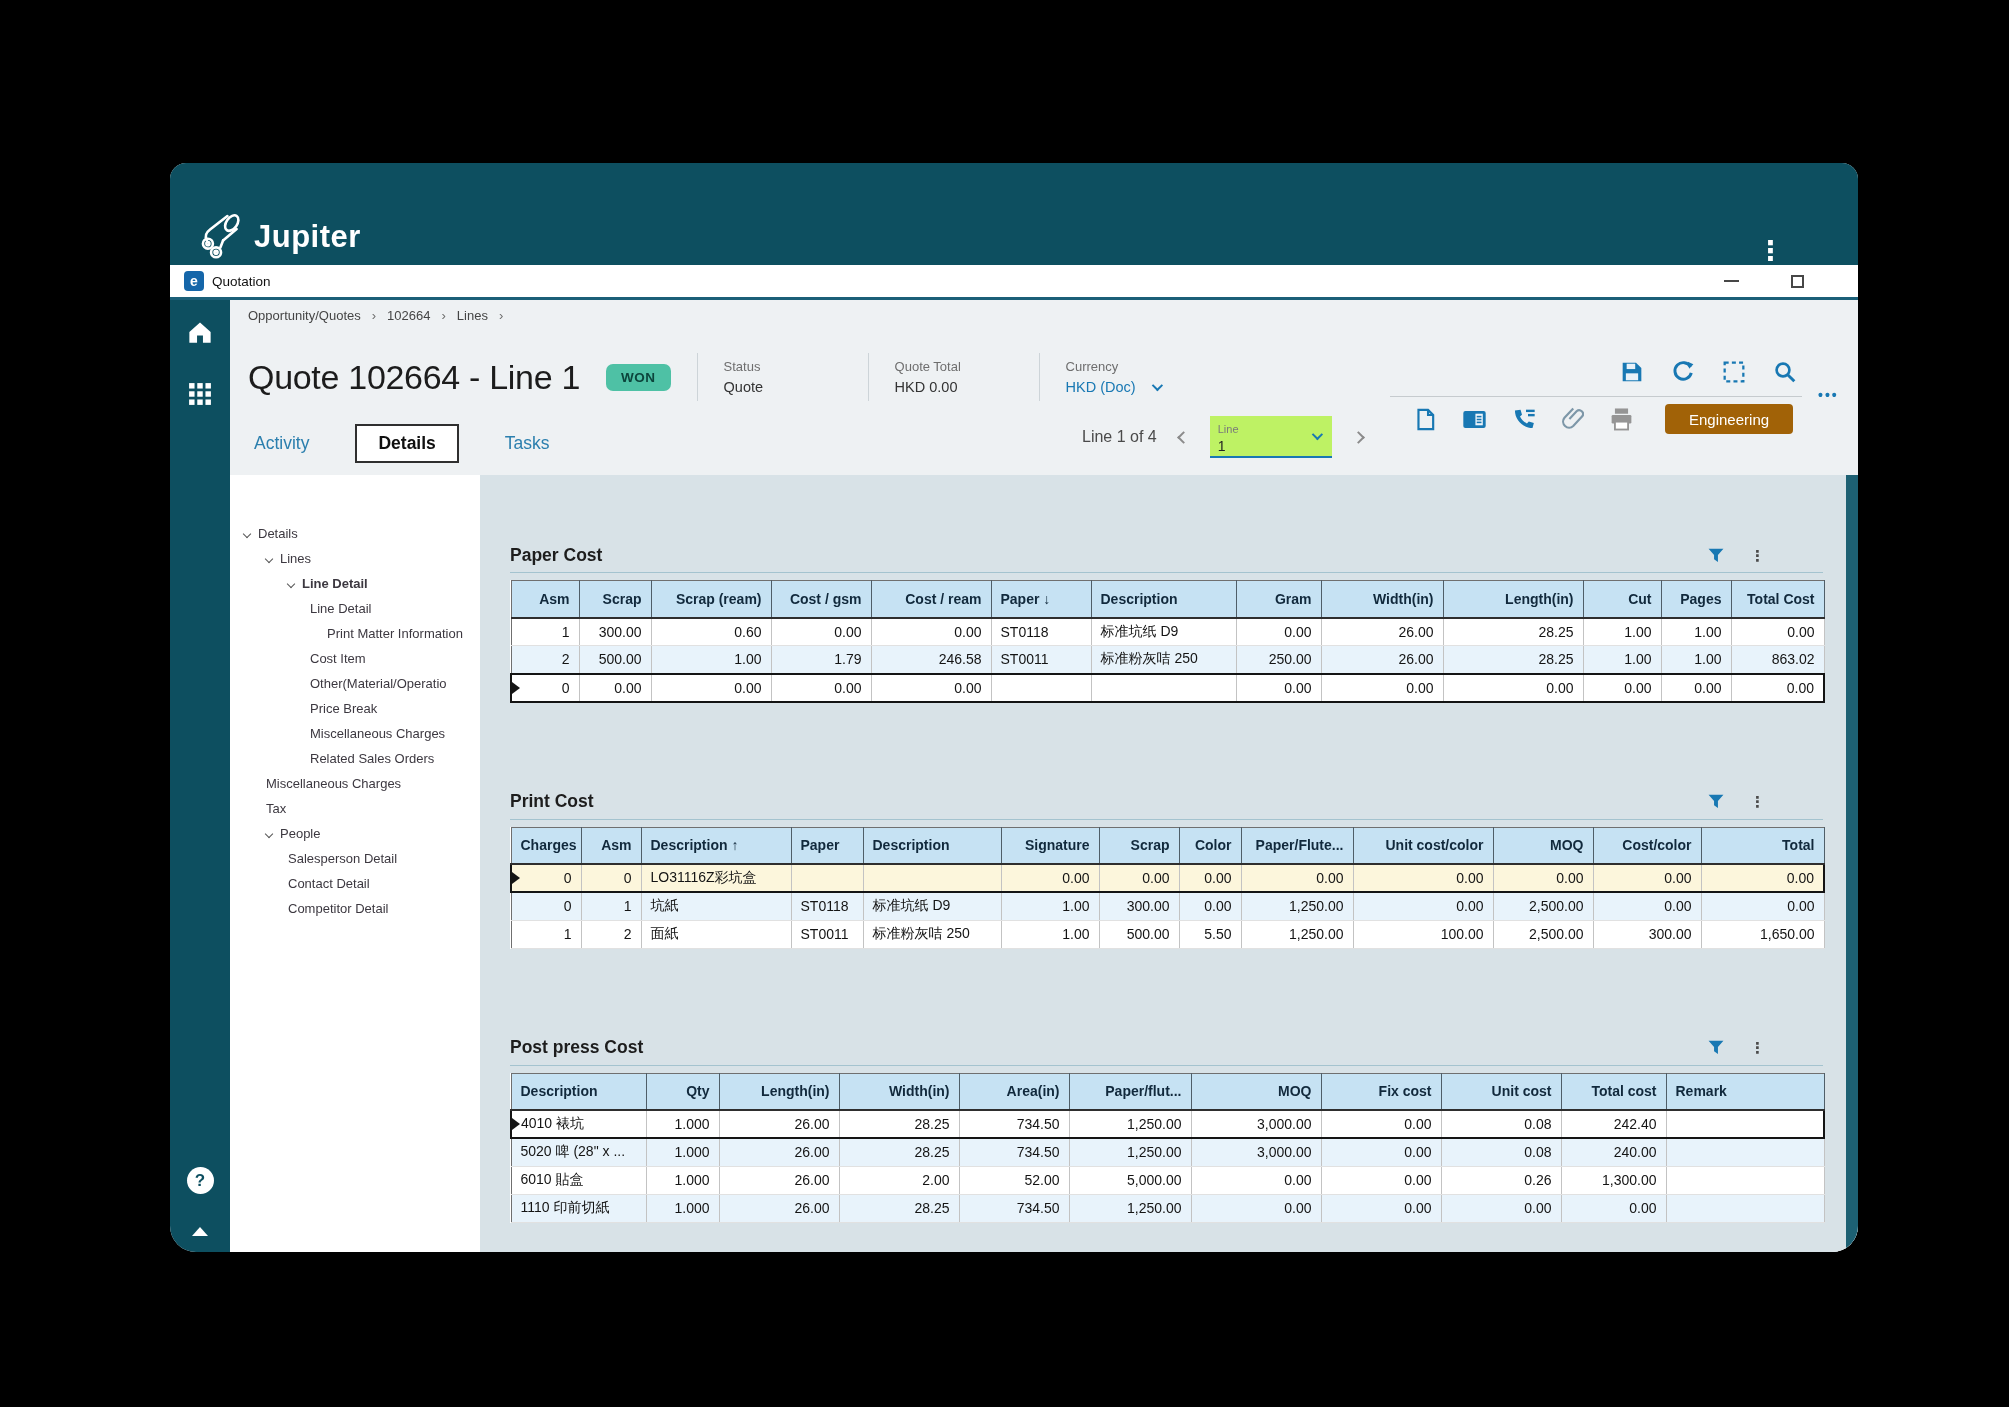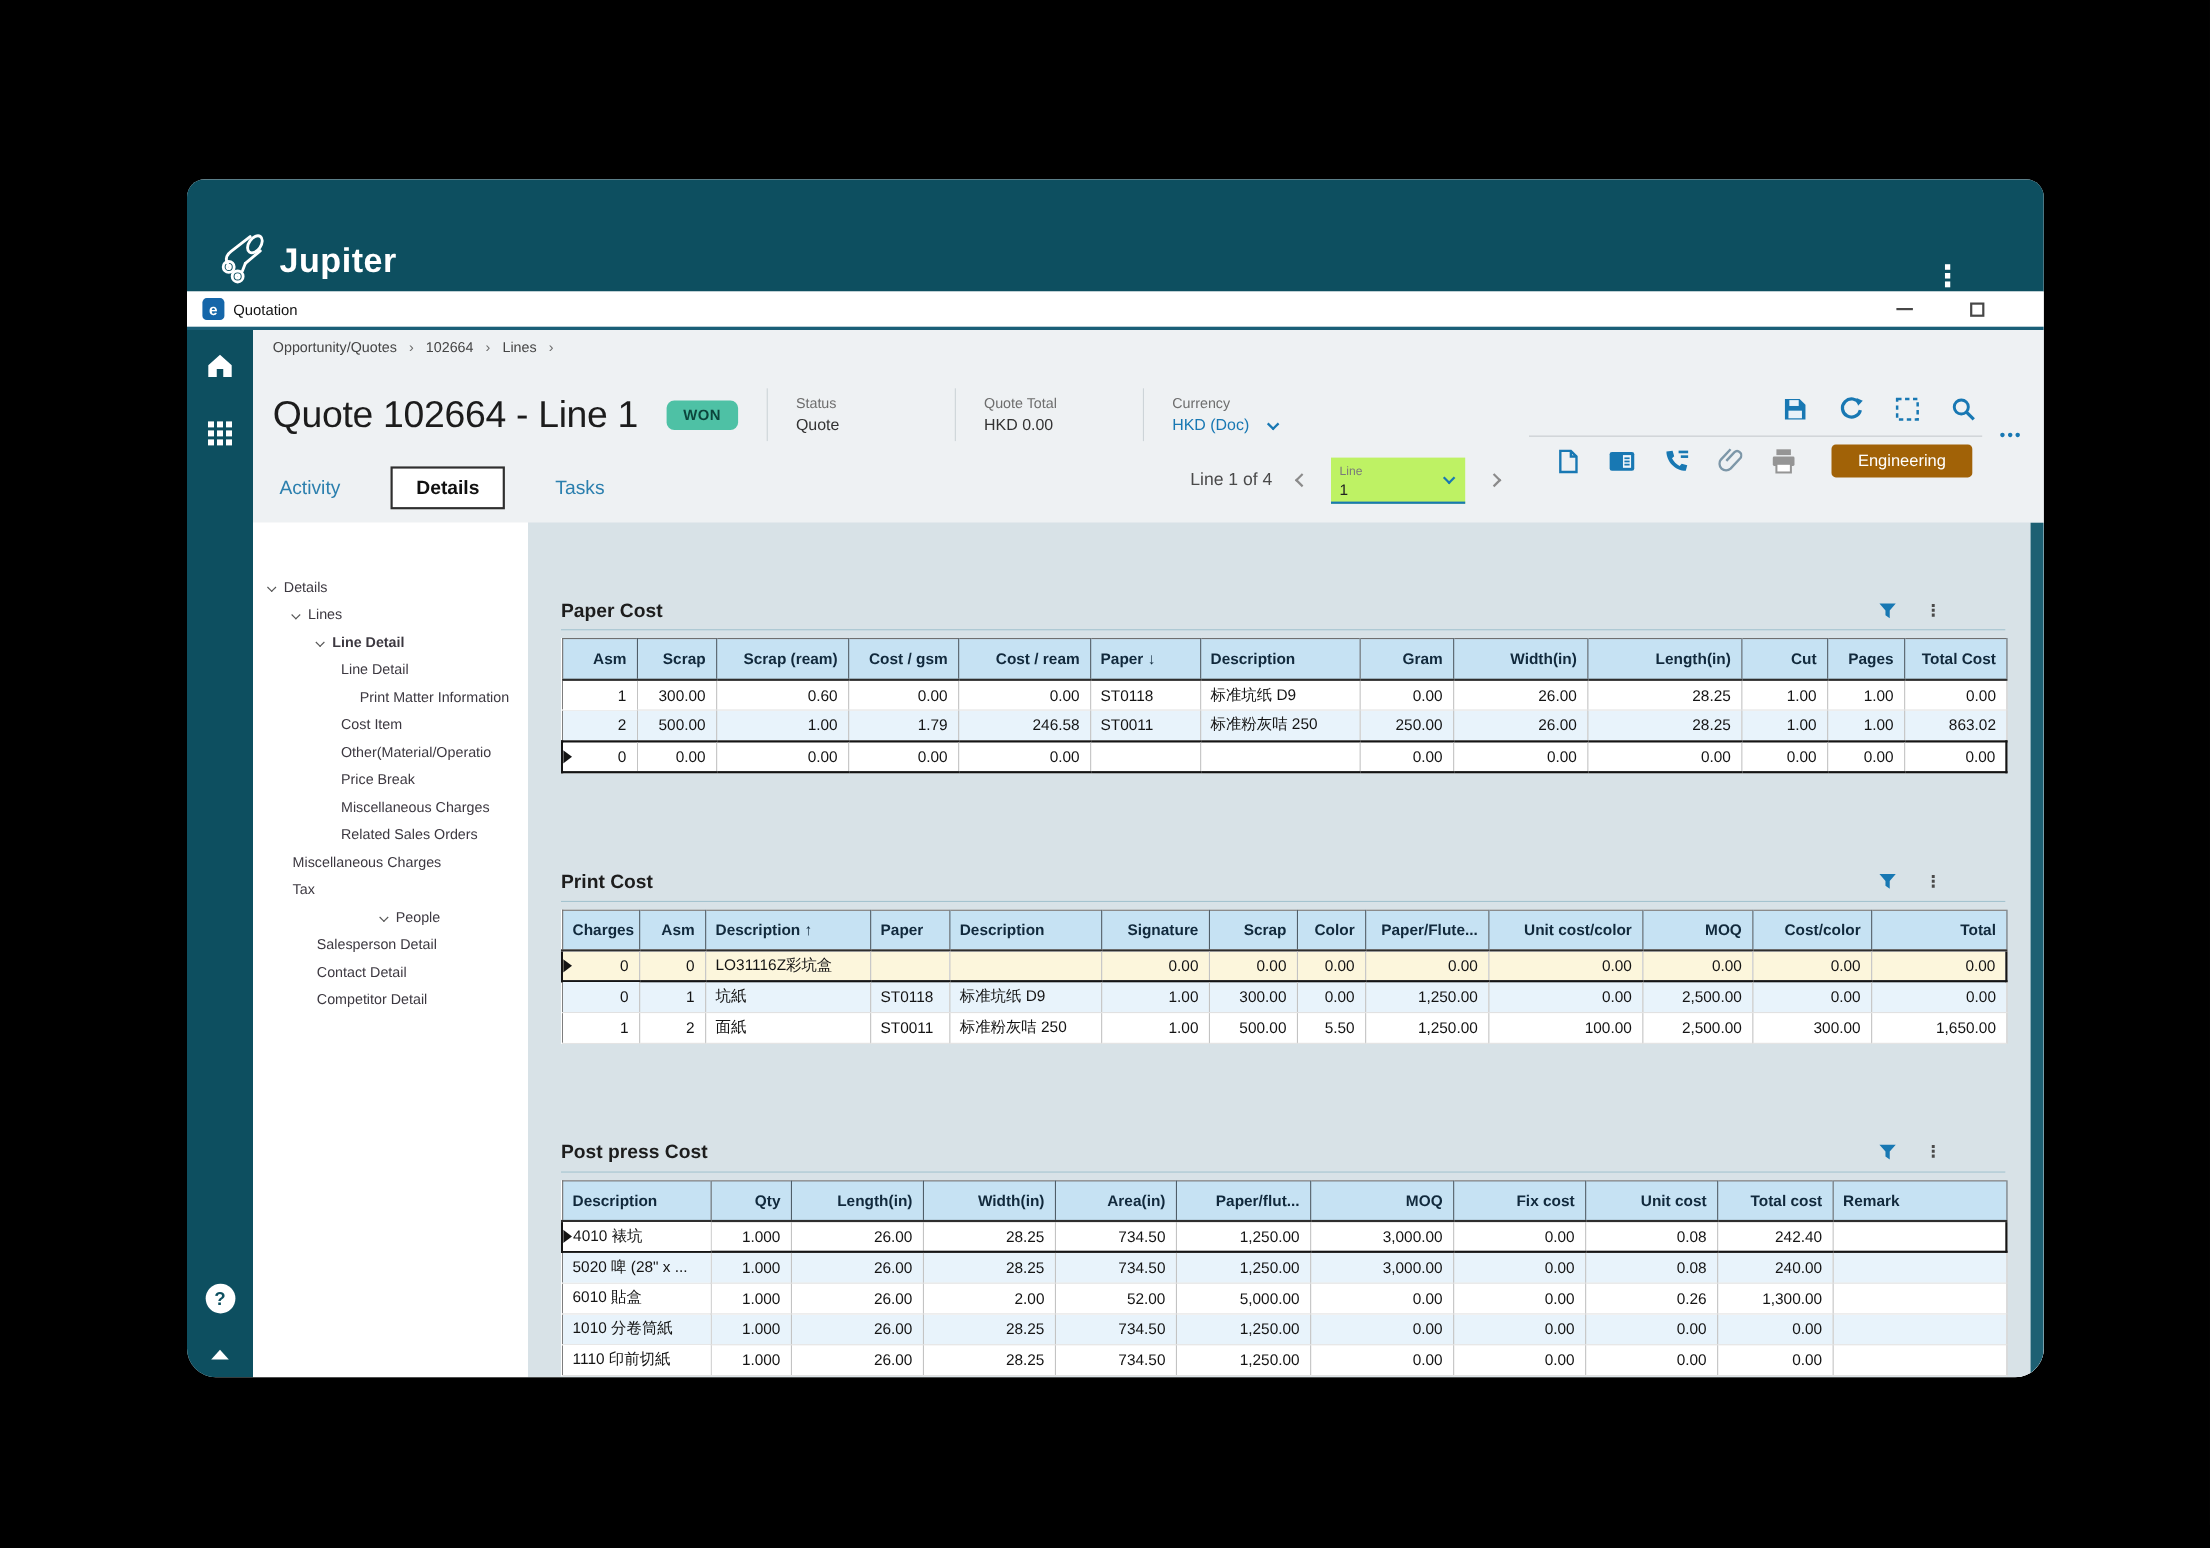--- a/index.html
+++ b/index.html
@@ -331,21 +331,21 @@
             </div>
             <div class="tree-item" style="padding-left: 80px;">
               <span>Related Sales Orders</span>
             </div>
             <div class="tree-item" style="padding-left: 36px;">
               <span>Miscellaneous Charges</span>
             </div>
             <div class="tree-item" style="padding-left: 36px;">
               <span>Tax</span>
             </div>
-            <div class="tree-item" style="padding-left: 36px; justify-content: center;">
+            <div class="tree-item" style="padding-left: 36px;">
               <span class="tree-chev"></span>
               <span>People</span>
             </div>
             <div class="tree-item" style="padding-left: 58px;">
               <span>Salesperson Detail</span>
             </div>
             <div class="tree-item" style="padding-left: 58px;">
               <span>Contact Detail</span>
             </div>
             <div class="tree-item" style="padding-left: 58px;">
@@ -617,33 +617,20 @@
                     <td class="num">2.00</td>
                     <td class="num">52.00</td>
                     <td class="num">5,000.00</td>
                     <td class="num">0.00</td>
                     <td class="num">0.00</td>
                     <td class="num">0.26</td>
                     <td class="num">1,300.00</td>
                     <td></td>
                   </tr>
                   <tr class="">
-                    <td>1010 分卷筒紙</td>
-                    <td class="num">1.000</td>
-                    <td class="num">26.00</td>
-                    <td class="num">28.25</td>
-                    <td class="num">734.50</td>
-                    <td class="num">1,250.00</td>
-                    <td class="num">0.00</td>
-                    <td class="num">0.00</td>
-                    <td class="num">0.00</td>
-                    <td class="num">0.00</td>
-                    <td></td>
-                  </tr>
-                  <tr class="">
                     <td>1110 印前切紙</td>
                     <td class="num">1.000</td>
                     <td class="num">26.00</td>
                     <td class="num">28.25</td>
                     <td class="num">734.50</td>
                     <td class="num">1,250.00</td>
                     <td class="num">0.00</td>
                     <td class="num">0.00</td>
                     <td class="num">0.00</td>
                     <td class="num">0.00</td>

